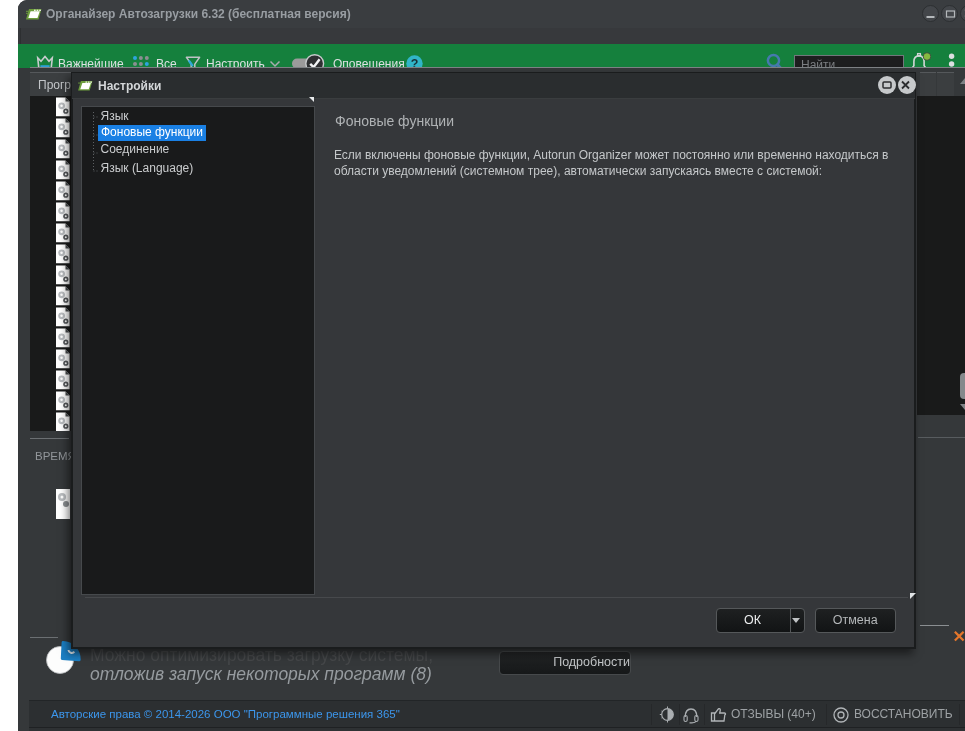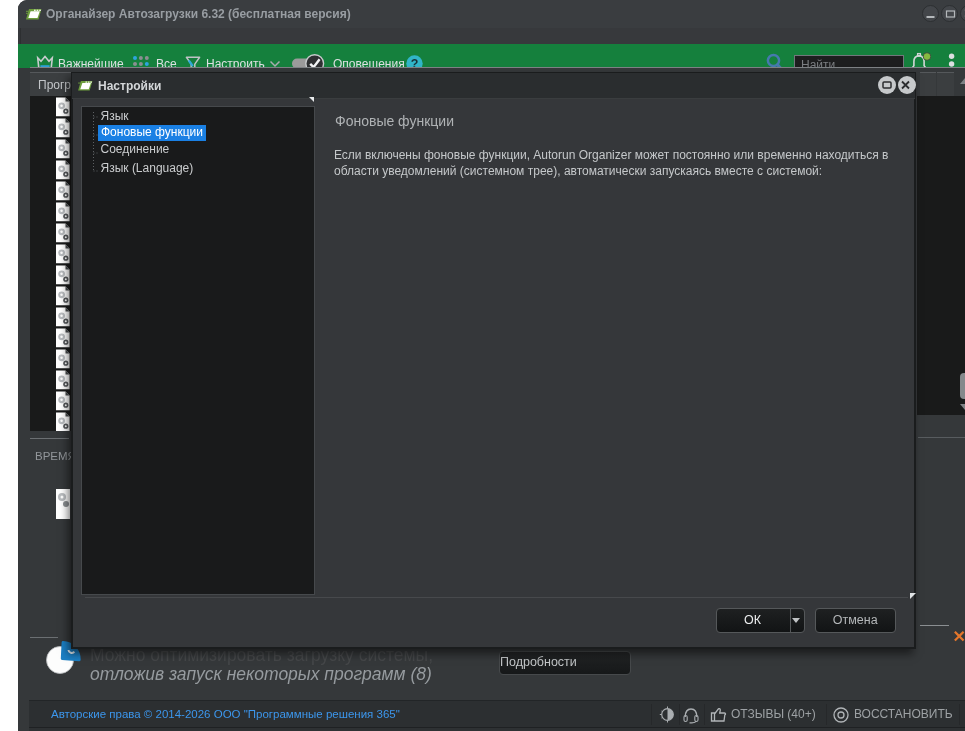--- a/index.html
+++ b/index.html
@@ -33,21 +33,21 @@
   #rsep{position:absolute;left:899.5px;top:368.5px;width:53px;height:1px;background:#585c5f;}
   #rborder{position:absolute;left:956px;top:0px;width:1px;height:663px;background:#4b4e51;}
   .arr{position:absolute;width:0;height:0;}
   #sthumb{position:absolute;left:941.5px;top:305px;width:11.5px;height:26px;background:#85898c;border-radius:4px;}
 
   
   #msg1{position:absolute;left:72px;top:577px;font-size:17.5px;color:#46484a;}
   #msg2{position:absolute;left:72px;top:595.5px;font-size:17.5px;color:#969b9f;font-style:italic;}
   #detbtn{position:absolute;left:481px;top:583px;width:130px;height:21.5px;background:linear-gradient(#222425,#161819);
           border:1px solid #46494b;border-radius:4px;color:#c3c6c8;font-size:12.5px;
-          text-align:left;line-height:21.5px;}
+          text-align:right;line-height:21.5px;}
   #nline{position:absolute;left:902px;top:557px;width:29px;height:1px;background:#8b8f92;}
   #orangex{position:absolute;left:934.5px;top:559px;font-size:16px;font-weight:bold;color:#e4762b;}
 
   
   #statusbar{position:absolute;left:10.5px;top:632px;width:944.5px;height:27px;background:#2c2f31;
              border-top:1px solid #222527;}
   #link{position:absolute;left:22.5px;top:7px;font-size:11.5px;color:#3c96ec;}
   .sbi{position:absolute;top:0px;height:27px;color:#9da1a4;font-size:12px;line-height:27px;}
   .sbsep{position:absolute;top:3px;width:1px;height:21px;background:#26282a;}
   #bstrip{position:absolute;left:10.5px;top:659px;width:944.5px;height:4px;background:#2e3133;border-top:1px solid #1f2123;}

